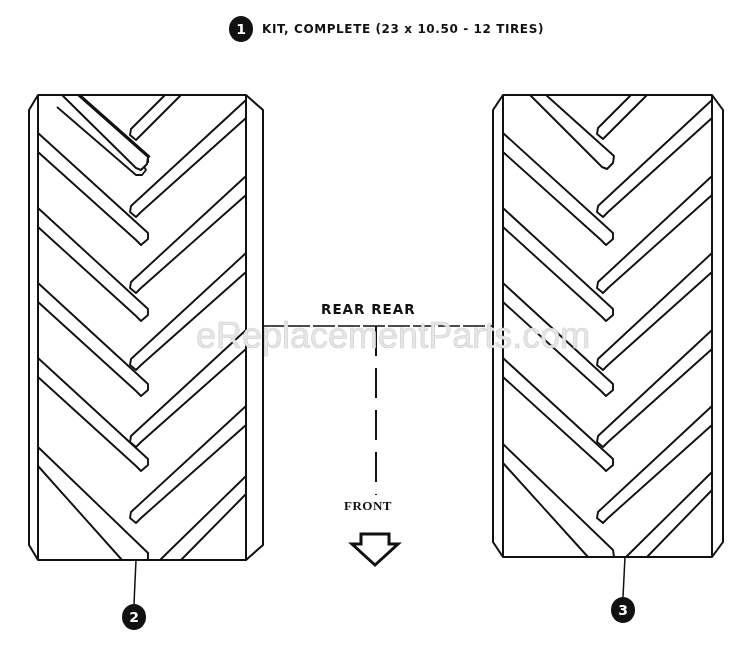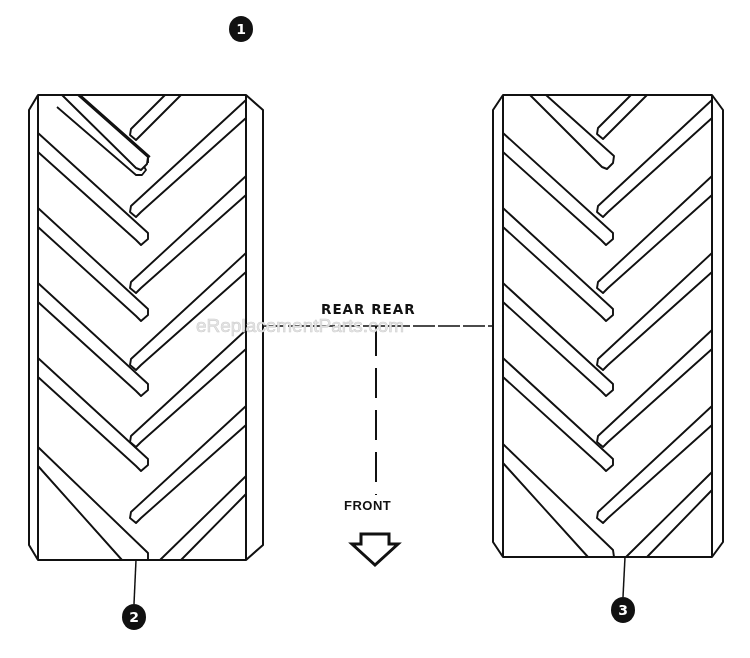--- a/index.html
+++ b/index.html
@@ -2,29 +2,30 @@
 <html><head>
 <meta charset="utf-8">
 <style>
   html, body { margin: 0; padding: 0; background: #ffffff; }
   body { width: 750px; height: 658px; position: relative; overflow: hidden; font-family: "DejaVu Sans", sans-serif; }
   #diagram { position: absolute; left: 0; top: 0; width: 750px; height: 658px; }
   .title { position: absolute; left: 229px; top: 16px; height: 26px; display: flex; align-items: center; }
   .callout { width: 24px; height: 26px; border-radius: 50%; background: #111; color: #fff; display: flex; align-items: center; justify-content: center; font-family: "DejaVu Sans", sans-serif; font-weight: bold; font-size: 14px; }
   .title-text { margin-left: 9px; font-family: "DejaVu Sans", sans-serif; font-weight: bold; font-size: 12px; letter-spacing: 0.6px; color: #111; }
   .axle-label { position: absolute; left: 321px; top: 301px; font-family: "DejaVu Sans", sans-serif; font-weight: bold; font-size: 13.5px; letter-spacing: 1px; color: #111; }
-  .front-label { position: absolute; left: 344px; top: 498px; font-family: Liberation Sans, sans-serif; font-weight: bold; font-size: 13px; letter-spacing: 0.5px; color: #111; }
-  .watermark { position: absolute; left: 196px; top: 315px; font-family: "Liberation Sans", sans-serif; font-size: 19px; color: #e6e6e6; -webkit-text-stroke: 0.6px #cfcfcf; letter-spacing: 0px; pointer-events: none; }
+  .front-label { position: absolute; left: 344px; top: 498px; font-family: Liberation Serif, serif; font-weight: bold; font-size: 13px; letter-spacing: 0.5px; color: #111; }
+  .watermark { position: absolute; left: 196px; top: 315px; font-family: "Liberation Sans", sans-serif; font-size: 36px; color: #e6e6e6; -webkit-text-stroke: 0.6px #cfcfcf; letter-spacing: 0px; pointer-events: none; }
   .callout-abs { position: absolute; }
 </style>
 </head>
 <body>
 
 <div class="title">
   <div class="callout">1</div>
+  <span class="title-text">KIT, COMPLETE (23 x 10.50 - 12 TIRES)</span>
 </div>
 
 <svg id="diagram" viewBox="0 0 750 658" xmlns="http://www.w3.org/2000/svg">
   <defs>
     
   </defs>
 
   <g fill="none" stroke="#111" stroke-width="2" stroke-linejoin="round">
 
     <path d="M38,95 L246,95 L263,110 L263,545 L246,560 L38,560 L29,545 L29,110 Z"></path>

